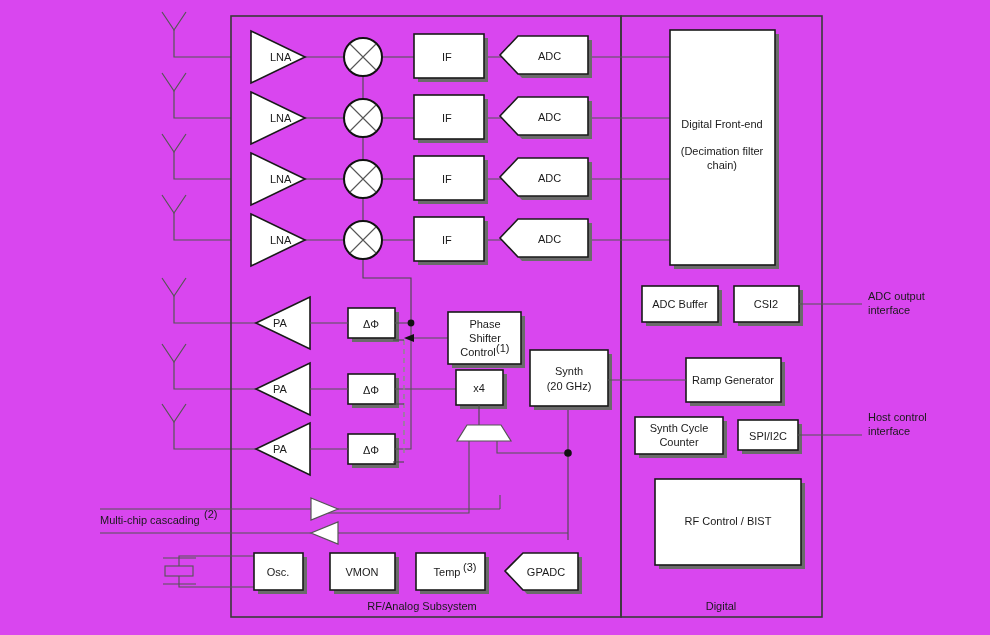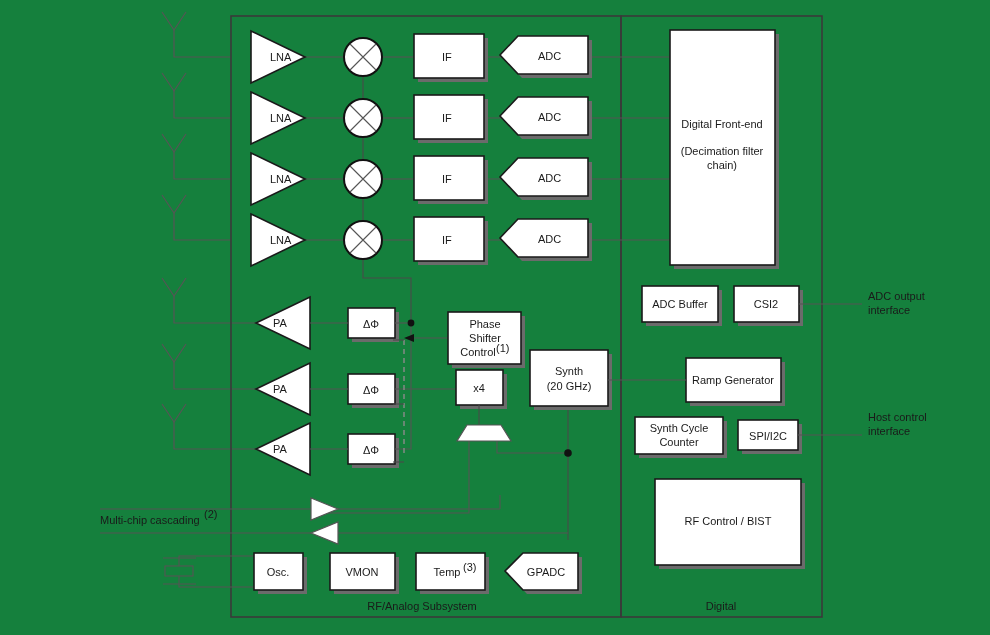--- a/index.html
+++ b/index.html
@@ -1,17 +1,17 @@
 <!DOCTYPE html>
 <html><head>
 <meta charset="utf-8">
 <style>
   html,body{margin:0;padding:0;background:#ffffff;}
   body{font-family:"Liberation Sans", sans-serif;}
-  #root{position:relative;width:990px;height:635px;overflow:hidden;background:#15803d;}
+  #root{position:relative;width:990px;height:635px;overflow:hidden;background:#d946ef;}
   svg{position:absolute;left:0;top:0;width:990px;height:635px;}
   text{font-family:"Liberation Sans", sans-serif;font-size:11px;fill:#1a1a1a;}
   .lbl{font-size:11px;}
   .shadow{fill:#6b6b6b;}
   .boxf{fill:#ffffff;stroke:#1a1a1a;stroke-width:1.6;}
   .thin{fill:none;stroke:#4a4a4a;stroke-width:1.1;}
   .thinwire{fill:none;stroke:#555;stroke-width:1.1;}
   .outer{fill:none;stroke:#3a3a3a;stroke-width:1.6;}
   .tri{fill:#ffffff;stroke:#1a1a1a;stroke-width:1.6;}
   .trithin{fill:#ffffff;stroke:#555;stroke-width:1.2;}

